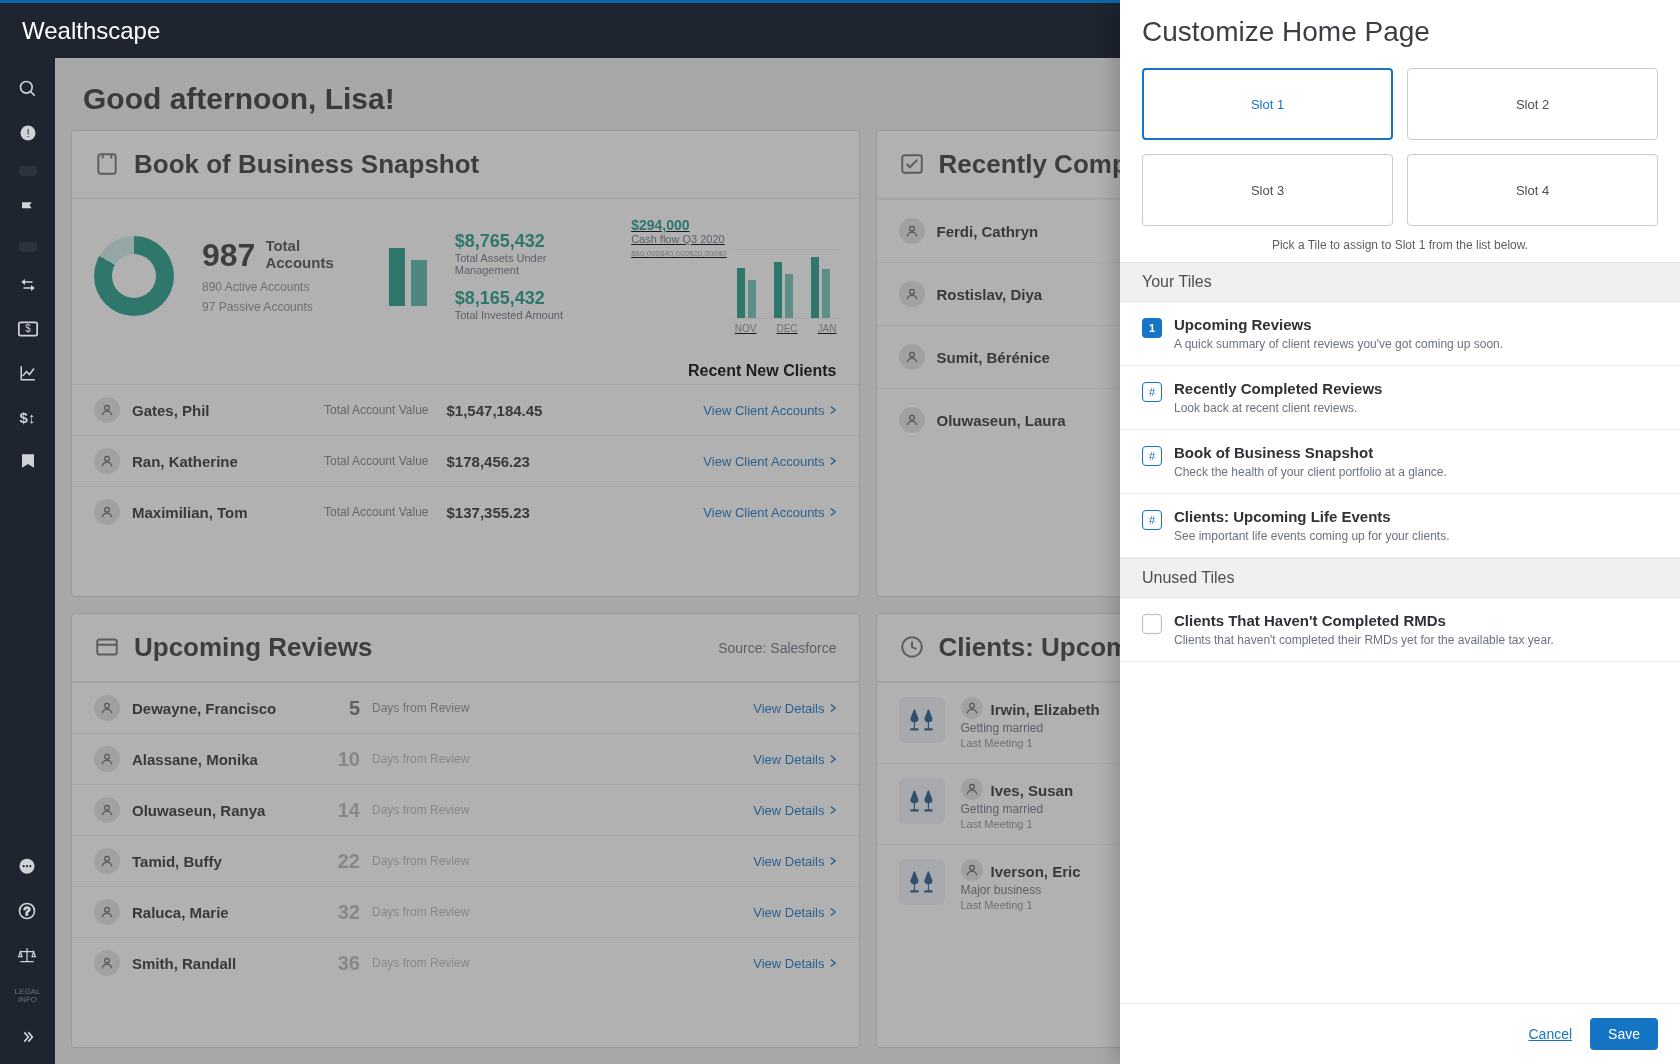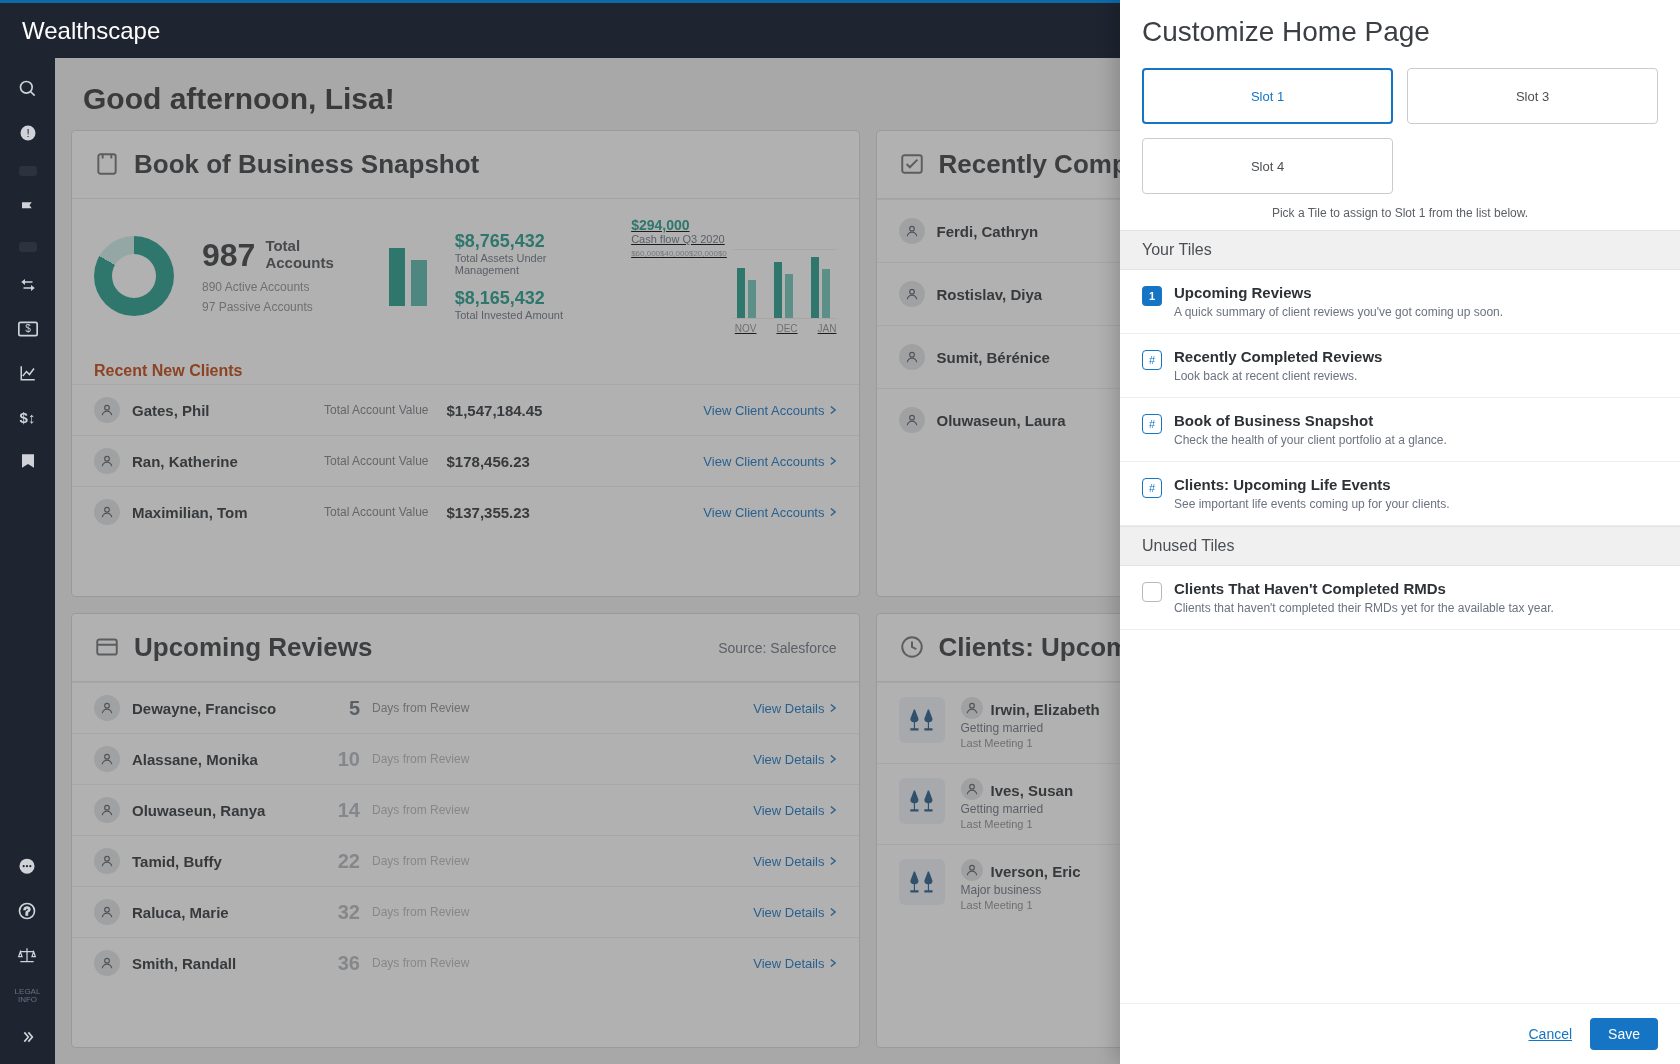--- a/index.html
+++ b/index.html
@@ -36,21 +36,21 @@
   .totals .v { font-size:18px; font-weight:800; color:#1f9b8b; }
   .totals .l { font-size:11px; color:#6b7280; }
   .cashflow { margin-left:auto;text-decoration:underline; }
   .cashflow .v { font-size:14px; font-weight:700; color:#1f9b8b; }
   .cashflow .l { font-size:11px; color:#6b7280; }
   .chart { margin-top:4px; }
   .chart-row { display:flex; align-items:flex-end; gap:18px; height:70px; border-top:1px solid #eee; border-bottom:1px solid #eee; padding:0 4px; position:relative; }
   .chart-col { display:flex; align-items:flex-end; gap:3px; }
   .chart-col div { width:8px; }
   .chart-ticks { display:flex; gap:20px; font-size:10px; color:#8a8f94; margin-top:4px; padding-left:2px; }
-  .bob-recent-h { padding: 10px 22px 4px; font-size:16px; font-weight:700; color:#c2410c; }
+  .bob-recent-h { padding: 10px 22px 4px; font-size:16px; font-weight:700; color:#000000;text-align:right; }
   .row { display:flex; align-items:center; padding: 12px 22px; border-top:1px solid #eee; gap:12px; }
   .row .avatar-ico { width:26px; height:26px; border-radius:50%; background:#e2e4e6; display:flex; align-items:center; justify-content:center; color:#5b5f64; flex:none; }
   .row .name { font-size:15px; font-weight:700; color:#2e3236; min-width: 180px; }
   .row .lbl { font-size:12px; color:#7a7f84; }
   .row .val { font-size:15px; font-weight:700; color:#2e3236; margin-left:6px; }
   .row .link { margin-left:auto; color:#1574c4; font-size:13px; font-weight:500; display:flex; align-items:center; gap:4px; }
   .row .days { font-size:20px; font-weight:700; color:#6b7280; width:36px; text-align:right; }
   .row .daylbl { font-size:12px; color:#8a8f94; }
   .row.muted .days { color:#b4b8bd; }
   .row.muted .daylbl { color:#b4b8bd; }
@@ -58,21 +58,21 @@
   .lev-row { display:flex; align-items:flex-start; padding: 14px 22px; border-top:1px solid #eee; gap:16px; }
   .lev-ico { width:46px; height:46px; border-radius:6px; background:#eef2f6; display:flex; align-items:center; justify-content:center; color:#215a8a; flex:none; }
   .lev-body .avatar-ico { display:inline-flex; width:22px; height:22px; border-radius:50%; background:#e2e4e6; align-items:center; justify-content:center; color:#5b5f64; margin-right:8px; }
   .lev-body .nm { font-size:15px; font-weight:700; color:#2e3236; }
   .lev-body .desc { font-size:12px; color:#6b7280; margin-top:2px; }
   .lev-body .meta { font-size:11px; color:#8a8f94; margin-top:2px; }
   
   .panel { position:absolute; top:0; right:0; bottom:0; width:560px; background:#fff; box-shadow: -6px 0 18px rgba(0,0,0,0.18); display:flex; flex-direction:column; z-index:5; }
   .panel h1 { font-size:28px; font-weight:500; color:#3b3f44; padding: 16px 22px 14px; }
   .slots { display:grid; grid-template-columns:1fr 1fr; gap:14px; padding: 6px 22px 12px; }
-  .slot { height:56px; border:1px solid #c8cbcf; border-radius:4px; display:flex; align-items:center; justify-content:center; font-size:13px; color:#4b4f53; cursor:pointer; }
+  .slot { height:72px; border:1px solid #c8cbcf; border-radius:4px; display:flex; align-items:center; justify-content:center; font-size:13px; color:#4b4f53; cursor:pointer; }
   .slot.active { border:2px solid #1574c4; color:#1574c4; font-weight:500; }
   .hint { text-align:center; font-size:12px; color:#5b5f64; padding-bottom:10px; }
   .sect-h { background:#f0f0f0; color:#4b4f53; font-size:16px; padding:10px 22px; border-top:1px solid #e3e3e3; border-bottom:1px solid #e3e3e3; }
   .tile-item { display:flex; gap:12px; padding:14px 22px; border-bottom:1px solid #eee; cursor:pointer; }
   .tile-item .badge { width:20px; height:20px; border-radius:4px; display:flex; align-items:center; justify-content:center; flex:none; margin-top:2px; }
   .badge.solid { background:#1574c4; color:#fff; font-size:11px; font-weight:700; }
   .badge.outline { border:1.5px solid #1574c4; color:#1574c4; font-size:11px; }
   .badge.empty { border:1.5px solid #b6b9bd; }
   .tile-item .ttxt b { font-size:15px; color:#2e3236; }
   .tile-item .ttxt .d { font-size:12px; color:#6b7280; margin-top:3px; }
@@ -502,20 +502,21 @@
         </div>
       </div>
       <div class="overlay"></div>
     </div>
   </div>
 
   <div class="panel">
     <h1>Customize Home Page</h1>
     <div class="slots" id="slots">
   <div class="slot active">Slot 1</div>
+  <div class="slot ">Slot 2</div>
   <div class="slot ">Slot 3</div>
   <div class="slot ">Slot 4</div>
       </div>
     <div class="hint">Pick a Tile to assign to Slot 1 from the list below.</div>
     <div class="sect-h">Your Tiles</div>
     <div id="your-tiles">
   <div class="tile-item">
     <div class="badge solid">1</div>
     <div class="ttxt"><b>Upcoming Reviews</b><div class="d">A quick summary of client reviews you've got coming up soon.</div></div>
   </div>

